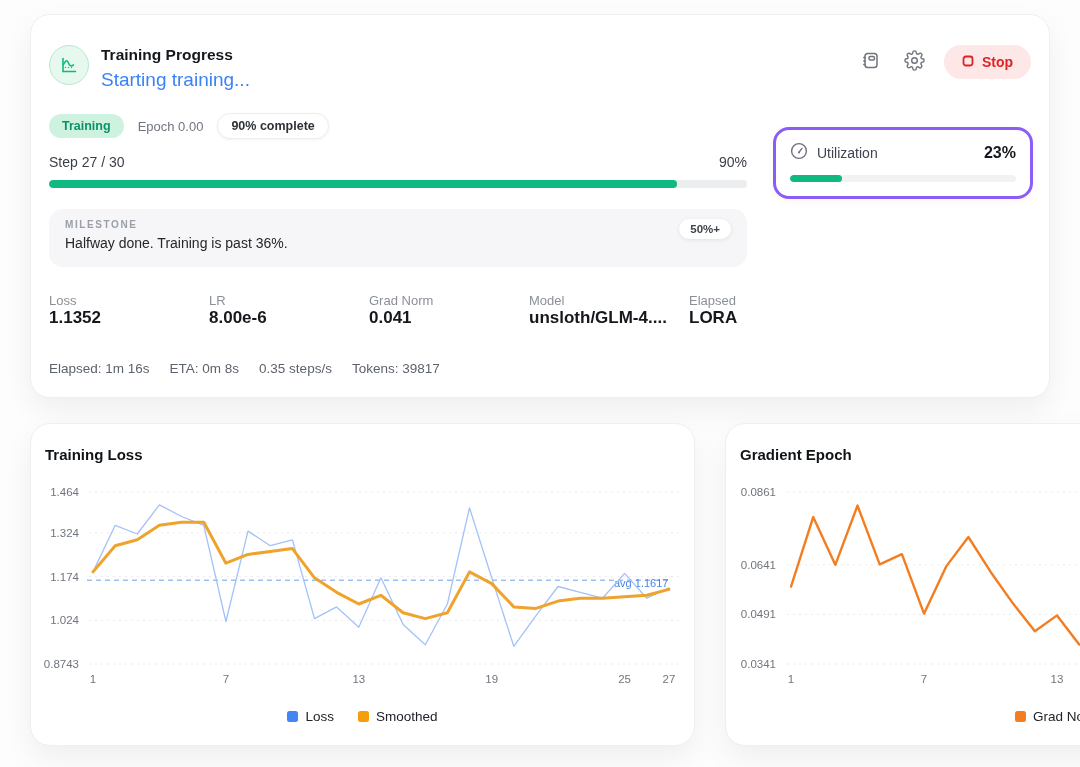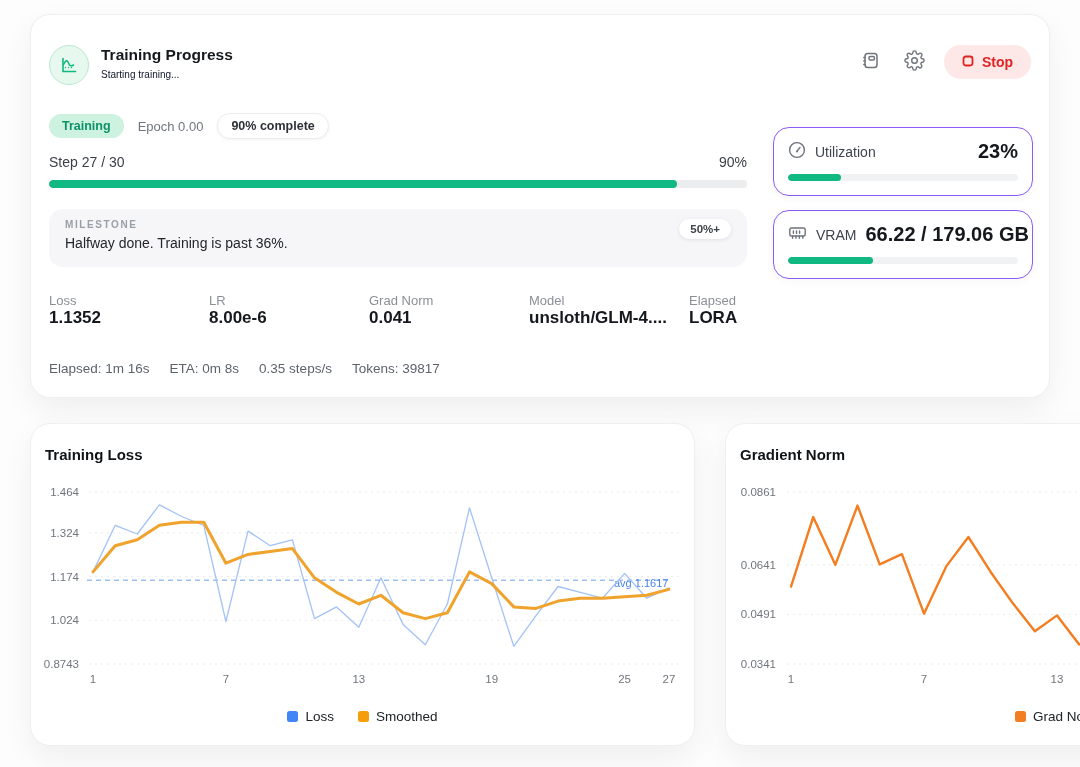--- a/index.html
+++ b/index.html
@@ -10,21 +10,21 @@
   .card { position:absolute; background:#fff; border:1px solid #efeff2;
     border-radius:20px; box-shadow:0 12px 30px rgba(20,24,40,.06); }
 
   
   #top-card { left:30px; top:14px; width:1020px; height:384px; }
 
   .hdr-row { position:absolute; left:18px; top:30px; right:18px; height:44px; }
   .app-circle { position:absolute; left:0; top:0; width:40px; height:40px; border-radius:50%;
     background:#e7f8ef; border:1.5px solid #b9e9d1; display:flex; align-items:center; justify-content:center; }
   .hdr-title { position:absolute; left:52px; top:1px; font-size:15.5px; font-weight:700; color:#15181c; }
-  .hdr-sub { position:absolute; left:52px; top:24px; font-size:10px; color:#0f172a; }
+  .hdr-sub { position:absolute; left:52px; top:24px; font-size:19px; color:#3b82f6; }
   .hdr-actions { position:absolute; right:0; top:0; display:flex; align-items:center; gap:14px; }
   .icon-btn { width:30px; height:30px; display:flex; align-items:center; justify-content:center;
     background:none; border:none; cursor:pointer; color:#6e737c; }
   .stop-btn { display:flex; align-items:center; gap:8px; background:#fde7e7; color:#e02424;
     border:none; border-radius:999px; padding:9px 18px; font-size:14px; font-weight:700;
     font-family:inherit; cursor:pointer; }
 
   .badge-row { position:absolute; left:18px; top:98px; display:flex; align-items:center; gap:14px; }
   .pill-training { background:#cdf2df; color:#0d9268; font-size:12.5px; font-weight:700;
     padding:5px 13px; border-radius:999px; }
@@ -52,25 +52,25 @@
   .stat:last-child{ width:auto; }
   .stat-label { font-size:13px; color:#8b9097; }
   .stat-value { font-size:17px; font-weight:700; color:#15181c; margin-top:0; white-space:nowrap;
     overflow:hidden; max-width:155px; }
   .foot-row { position:absolute; left:18px; top:346px; display:flex; gap:20px;
     font-size:13.5px; color:#5d636c; }
 
   
   .gpu-panel { position:absolute; left:742px; top:98px; width:260px; }
   .gpu-hdr { display:flex; justify-content:space-between; font-size:13.5px; color:#6e747d; }
-  .metric-card { margin-top:14px; background:#fff; border:1px solid #8b5cf6; border-radius:16px;
+  .metric-card { margin-top:14px; background:#fff; border:3px solid #8b5cf6; border-radius:16px;
     box-shadow:0 2px 10px rgba(0,0,0,.04); padding:12px 14px 14px; }
   .metric-top { display:flex; align-items:center; gap:9px; }
   .metric-label { font-size:14px; color:#3e4450; }
-  .metric-value { margin-left:auto; font-size:20px; font-weight:700; color:#15181c; white-space:nowrap; }
+  .metric-value { margin-left:auto; font-size:16px; font-weight:700; color:#15181c; white-space:nowrap; }
   .metric-track { margin-top:11px; height:7px; background:#f1f2f4; border-radius:999px; overflow:hidden; }
   .metric-fill { height:100%; background:#10b981; border-radius:999px; }
 
   
   #loss-card { left:30px; top:423px; width:665px; height:323px; }
   #grad-card { left:725px; top:423px; width:665px; height:323px; }
   .chart-title { position:absolute; left:14px; top:22px; font-size:15px; font-weight:700; color:#111417; }
   .chart-svg { position:absolute; left:0; top:0; width:665px; height:275px; }
   .legend { position:absolute; left:0; right:0; top:285px; display:flex; justify-content:center;
     gap:24px; font-size:13.5px; color:#202329; }
@@ -191,36 +191,20 @@
               <rect x="1.6" y="1.6" width="14.8" height="14.8" rx="7.4"></rect>
               <path d="M9 10.2 L12 6.4"></path>
               <circle cx="9" cy="10.6" r="1" fill="#6e737c" stroke="none"></circle>
             </svg>
           </span>
           <span class="metric-label">Utilization</span>
           <span class="metric-value">23%</span>
         </div>
         <div class="metric-track">
           <div class="metric-fill" style="width: 23%;"></div>
-        </div>
-      </div>
-      <div class="metric-card">
-        <div class="metric-top">
-          <span>
-            <svg width="19" height="19" viewBox="0 0 19 19" fill="none" stroke="#6e737c" stroke-width="1.4" stroke-linecap="round">
-              <rect x="1.8" y="5" width="15.4" height="8" rx="1.8"></rect>
-              <path d="M4.6 13v2.2M8 13v2.2M11.4 13v2.2M14.8 13v2.2"></path>
-              <path d="M5.4 8v2.2M8.5 8v2.2M11.6 8v2.2"></path>
-            </svg>
-          </span>
-          <span class="metric-label">VRAM</span>
-          <span class="metric-value">66.22 / 179.06 GB</span>
-        </div>
-        <div class="metric-track">
-          <div class="metric-fill" style="width: 37%;"></div>
         </div>
       </div>
     </div>
   </div>
 
   <div class="card" id="loss-card">
     <div class="chart-title">Training Loss</div>
     <svg class="chart-svg" viewBox="0 0 665 275">
         <line class="grid" x1="58" x2="650" y1="68.0" y2="68.0"></line>
         <text class="ytick" x="48" y="72">1.464</text>
@@ -249,21 +233,21 @@
           <span>Loss</span>
         </span>
         <span class="lg-item">
           <span class="lg-sq" style="background:#f59e0b"></span>
           <span>Smoothed</span>
         </span>
       </div>
   </div>
 
   <div class="card" id="grad-card">
-    <div class="chart-title">Gradient Norm</div>
+    <div class="chart-title">Gradient Epoch</div>
     <svg class="chart-svg" viewBox="0 0 665 275">
         <line class="grid" x1="61" x2="650" y1="68.0" y2="68.0"></line>
         <text class="ytick" x="50" y="72">0.0861</text>
         <line class="grid" x1="61" x2="650" y1="140.8" y2="140.8"></line>
         <text class="ytick" x="50" y="144.8">0.0641</text>
         <line class="grid" x1="61" x2="650" y1="190.4" y2="190.4"></line>
         <text class="ytick" x="50" y="194.4">0.0491</text>
         <line class="grid" x1="61" x2="650" y1="240.0" y2="240.0"></line>
         <text class="ytick" x="50" y="244">0.0341</text>
         <text class="xtick" x="65.0" y="259">1</text>

